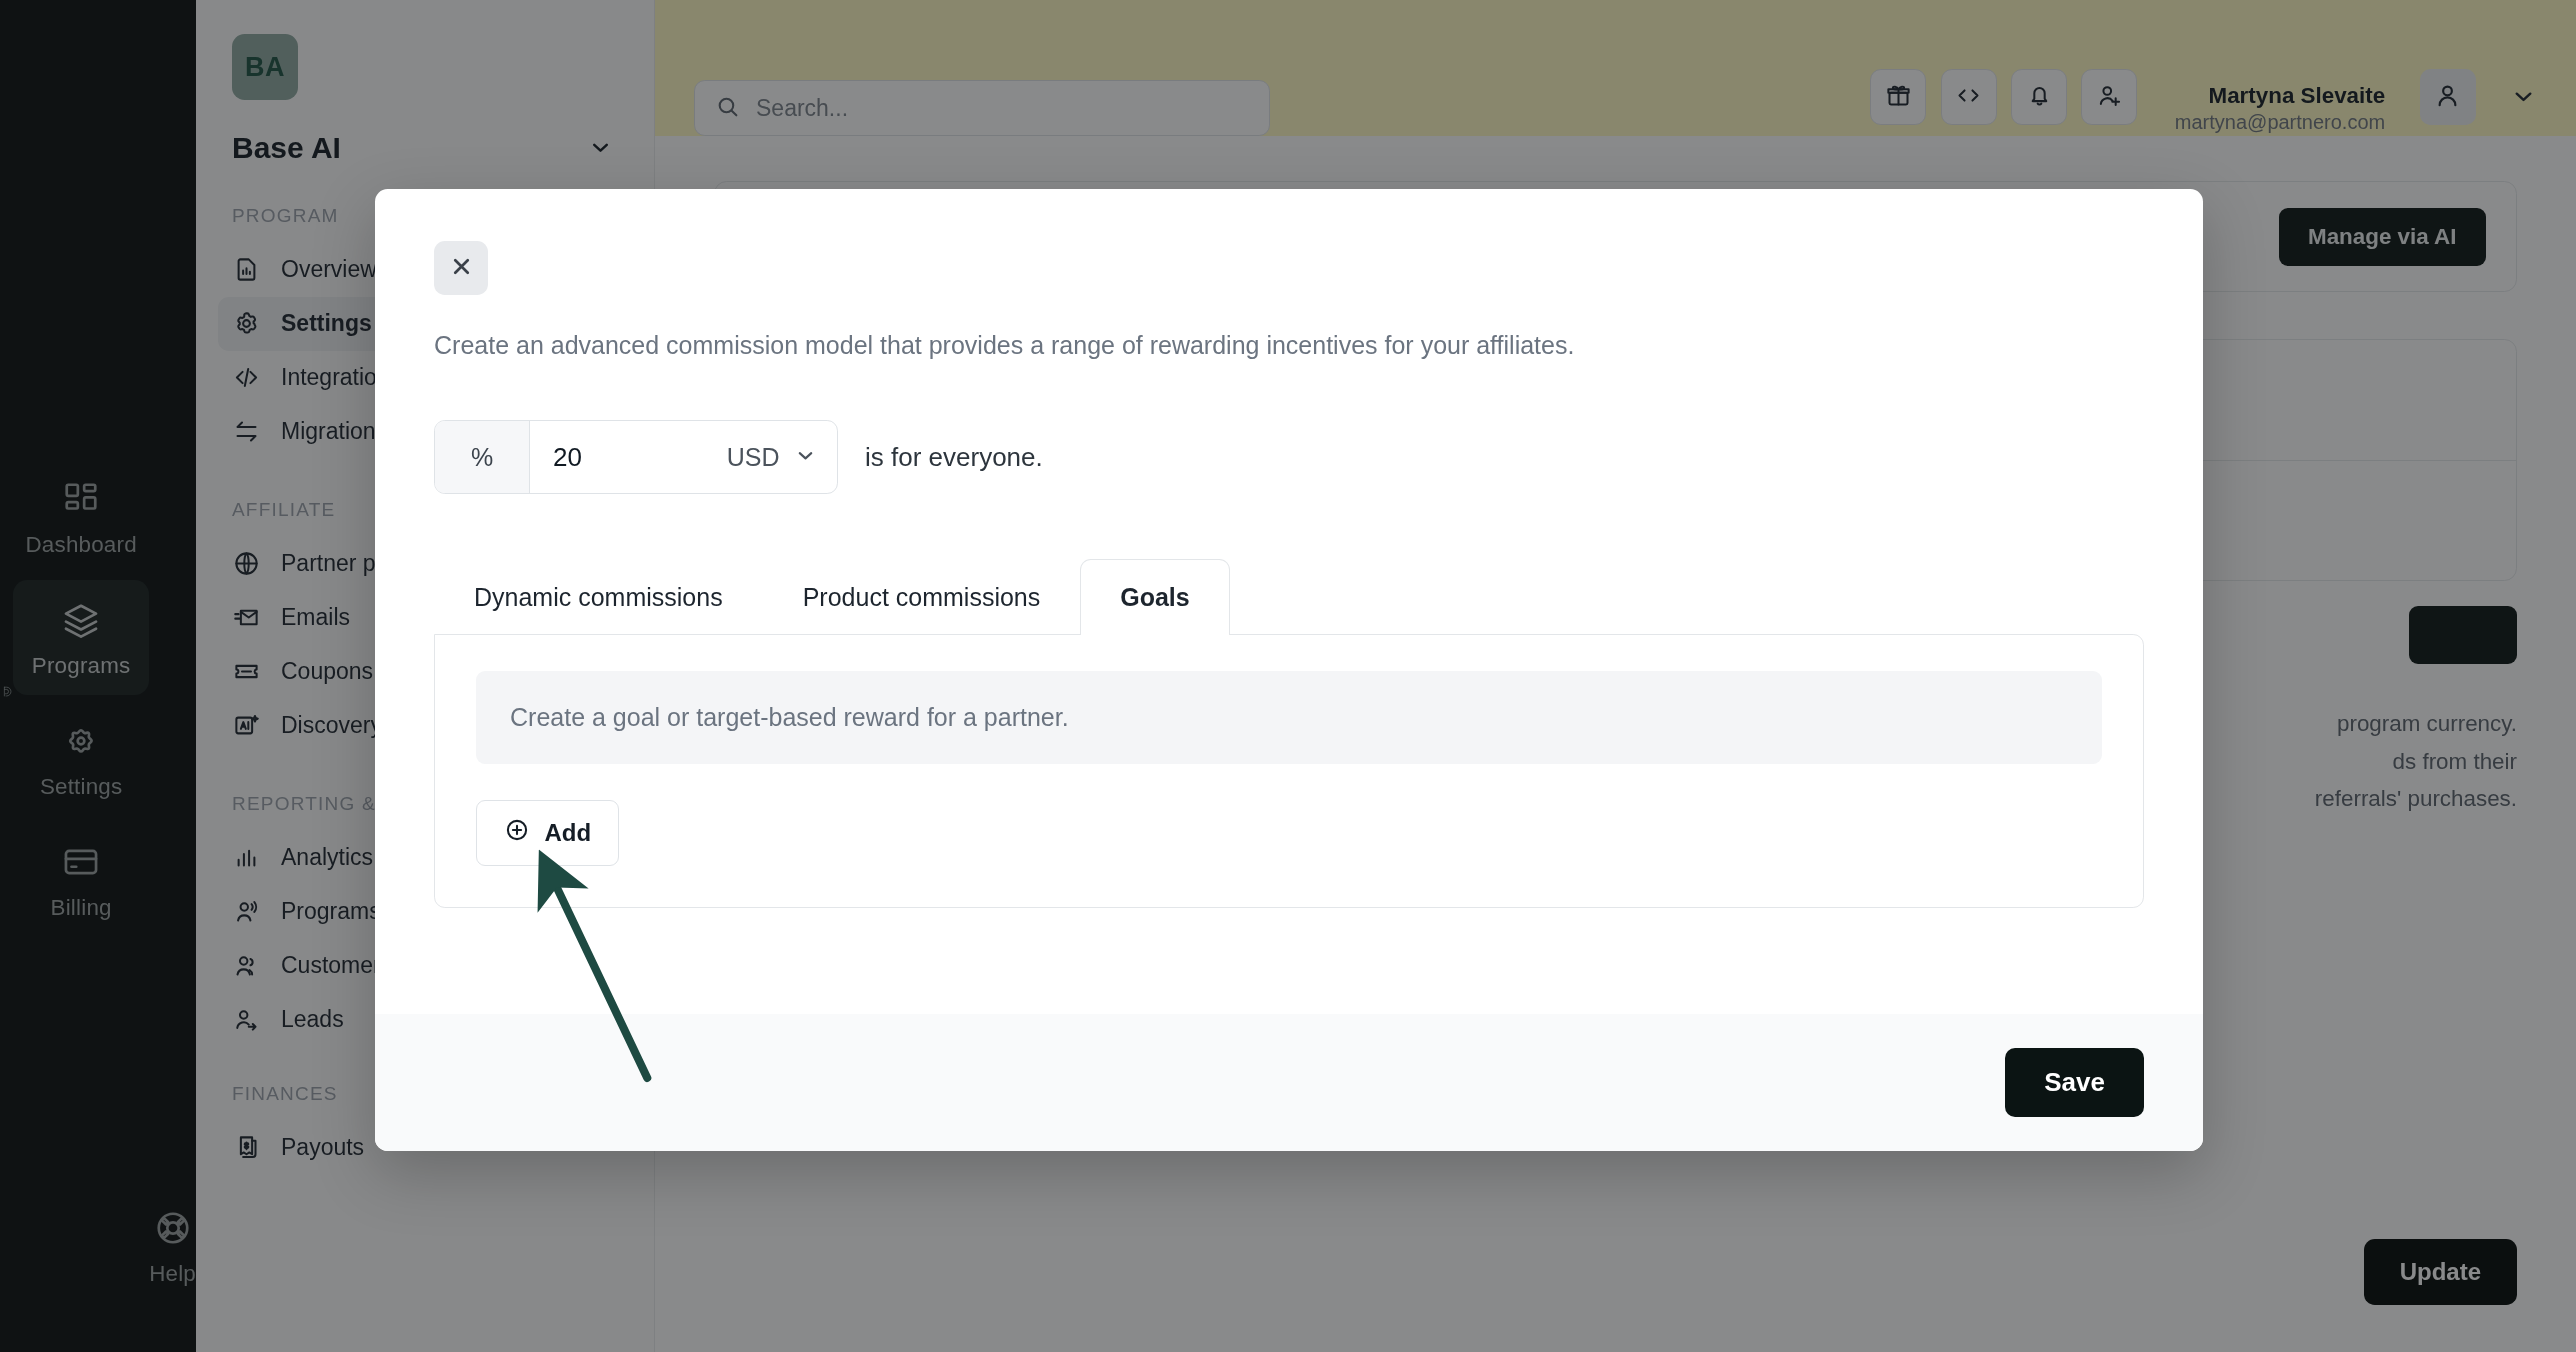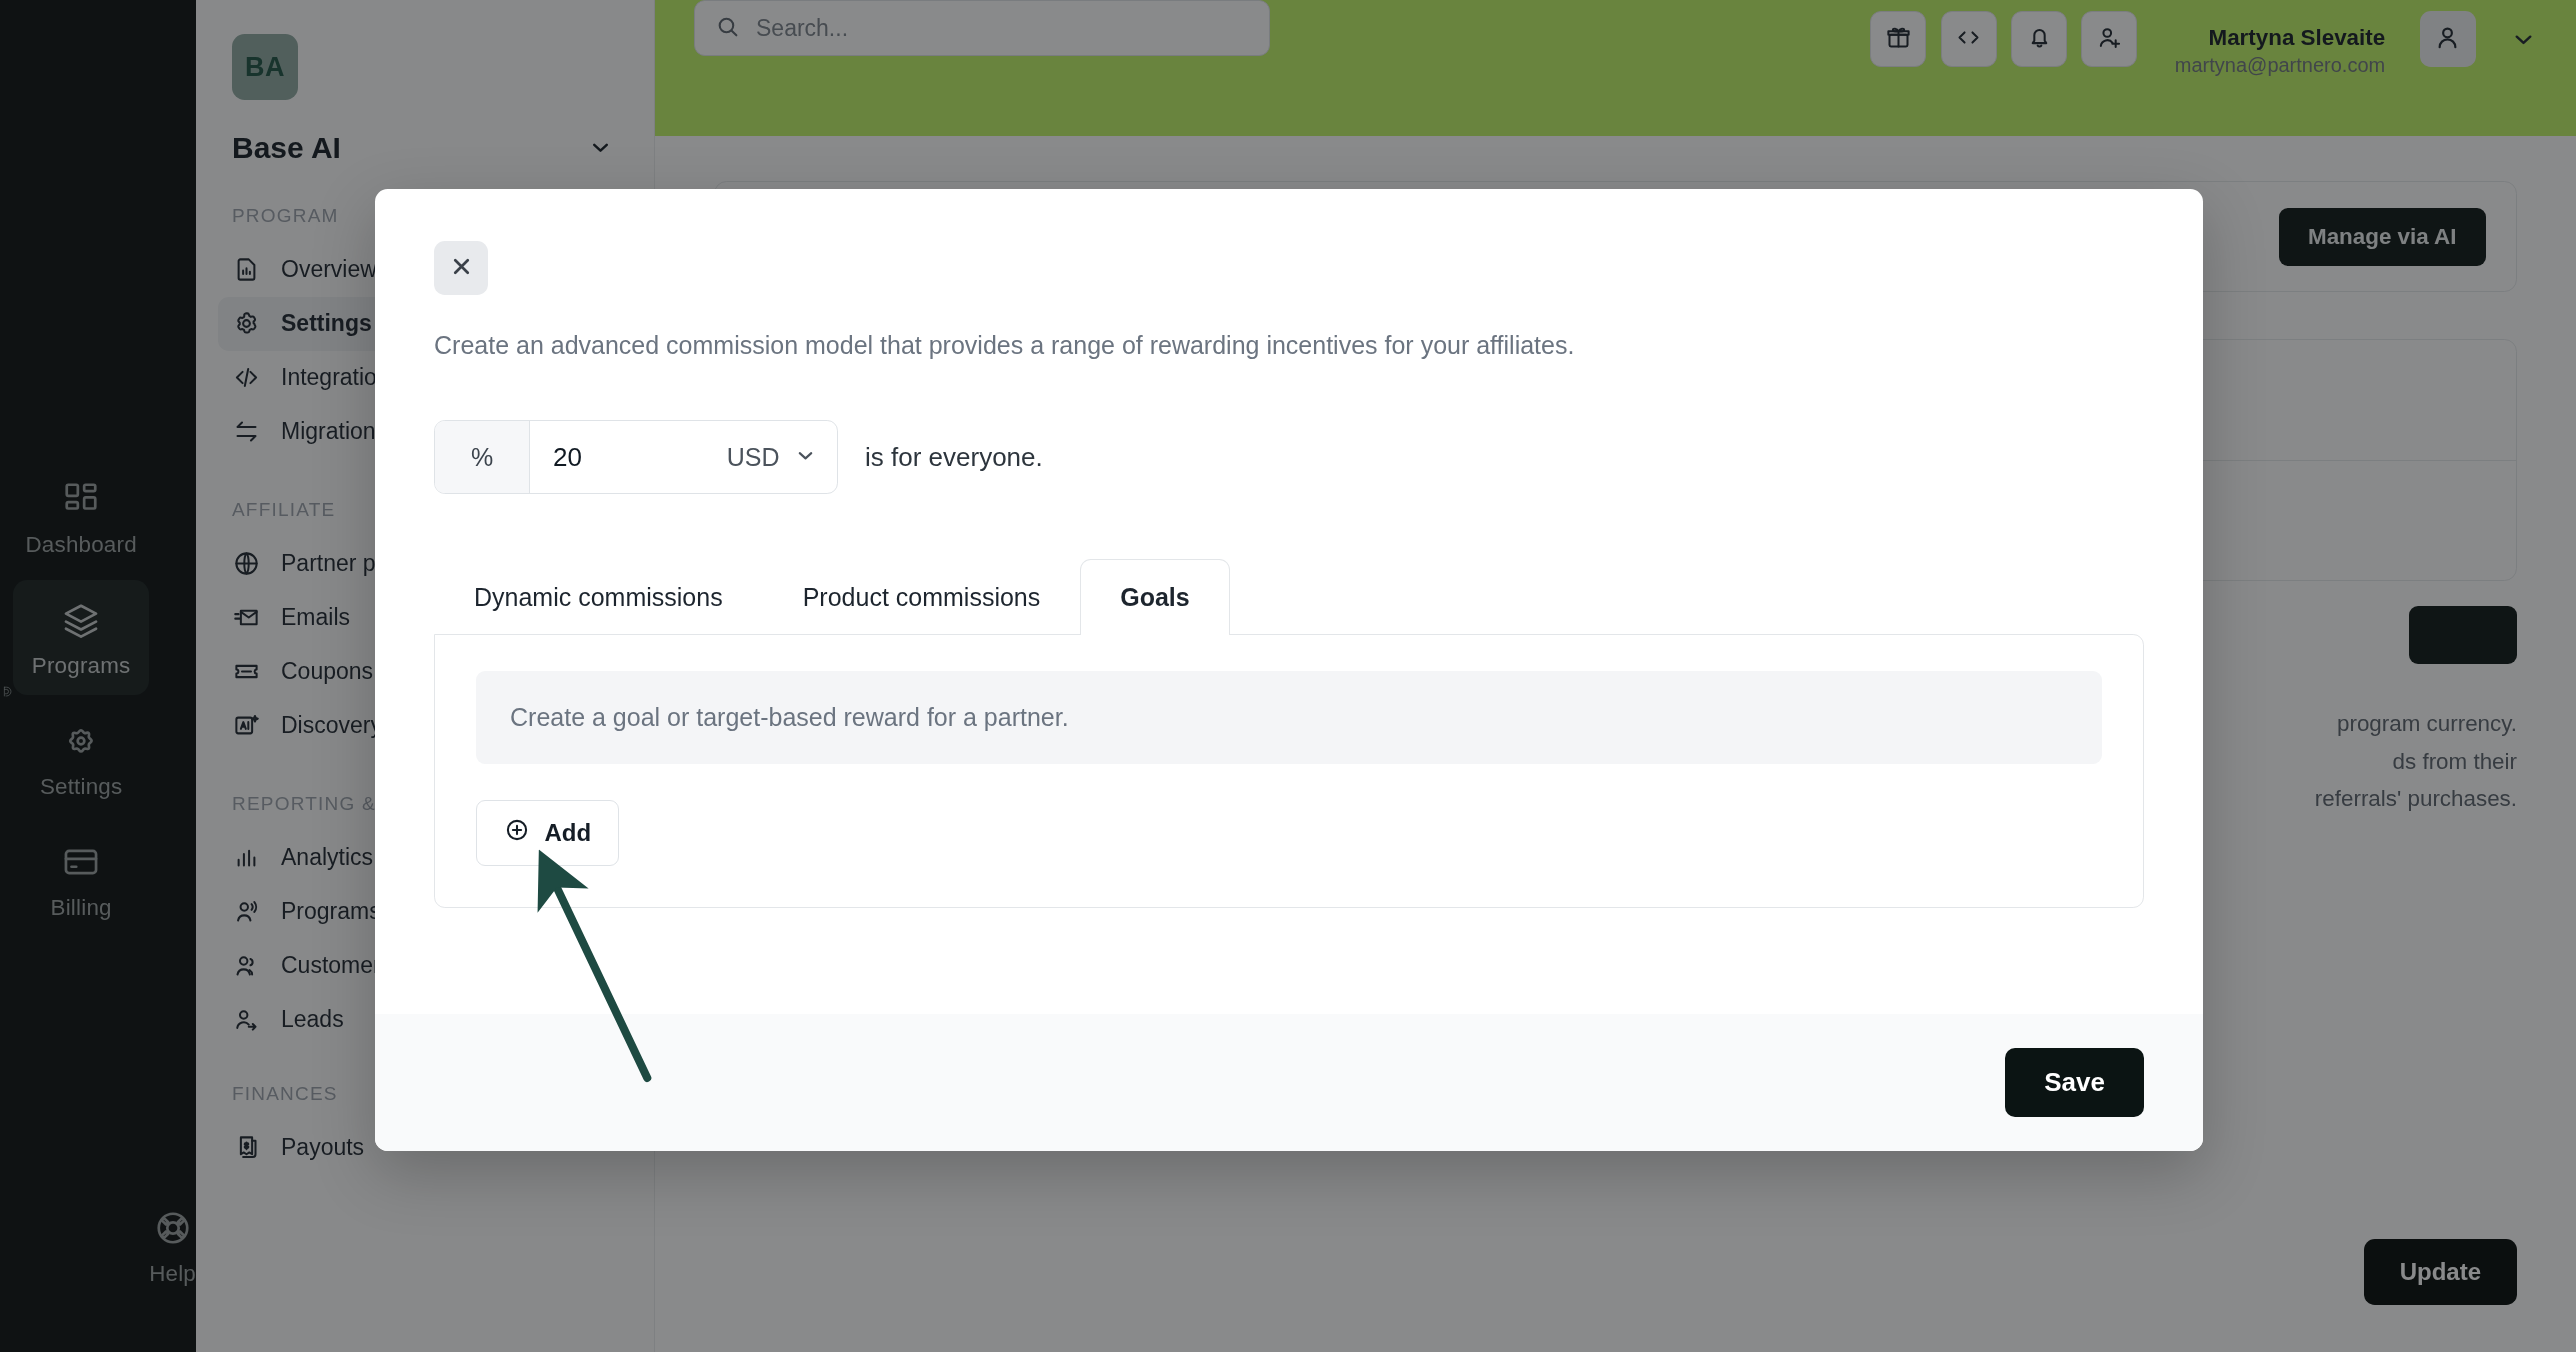--- a/index.html
+++ b/index.html
@@ -63,21 +63,21 @@
     font-size: 23px; color: #1d252e; cursor: pointer; }
   .nav-item.active { background: #eef0f2; font-weight: 700; }
   .nav-ico { width: 29px; height: 29px; flex: 0 0 29px;
     display: flex; align-items: center; justify-content: center; }
   .nav-ico svg { width: 27px; height: 27px; stroke: #1d252e; fill: none;
     stroke-width: 1.8; stroke-linecap: round; stroke-linejoin: round; }
 
   
   .topbar {
     position: absolute; left: 655px; top: 0; right: 0; height: 136px;
-    background: #bef264; display: flex; align-items: flex-start;
+    background: #fef9c3; display: flex; align-items: flex-end;
     padding: 0 39px 0 0; z-index: 1;
   }
   .search {
     margin-left: 0; width: 576px; height: 56px; border: 0.9px solid #dfe3e7;
     border-radius: 10.8px; display: flex; align-items: center; gap: 16px;
     padding: 0 20px; background: #fff;
   }
   .search svg { width: 25px; height: 25px; stroke: #5b636c; fill: none;
     stroke-width: 2; stroke-linecap: round; }
   .search-ph { font-size: 23px; color: #7b828b; }

